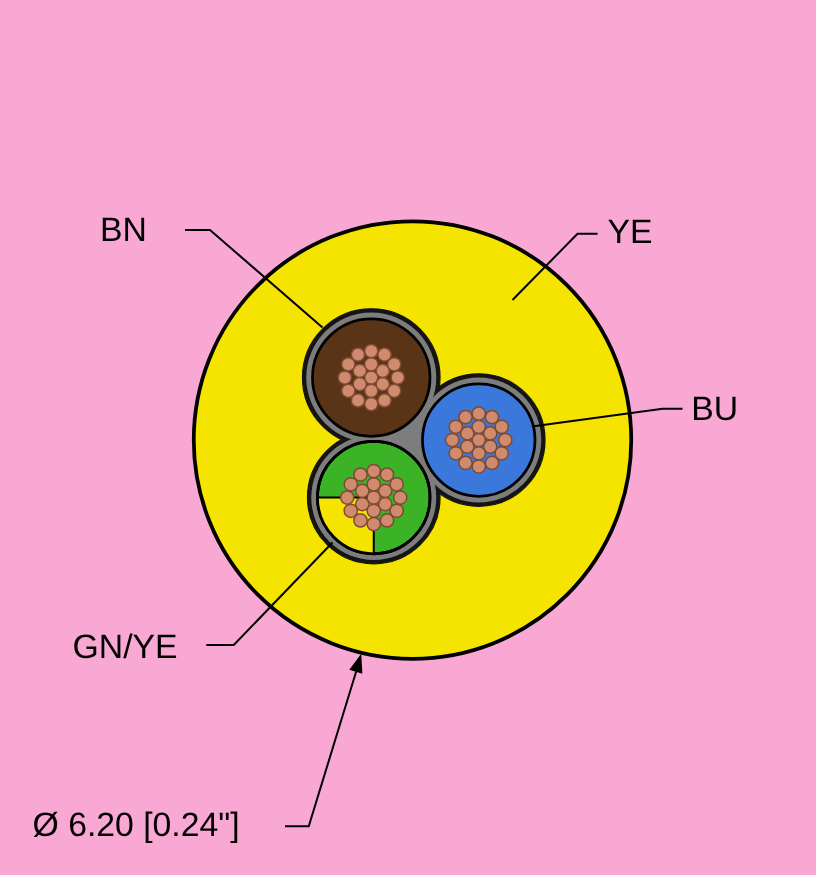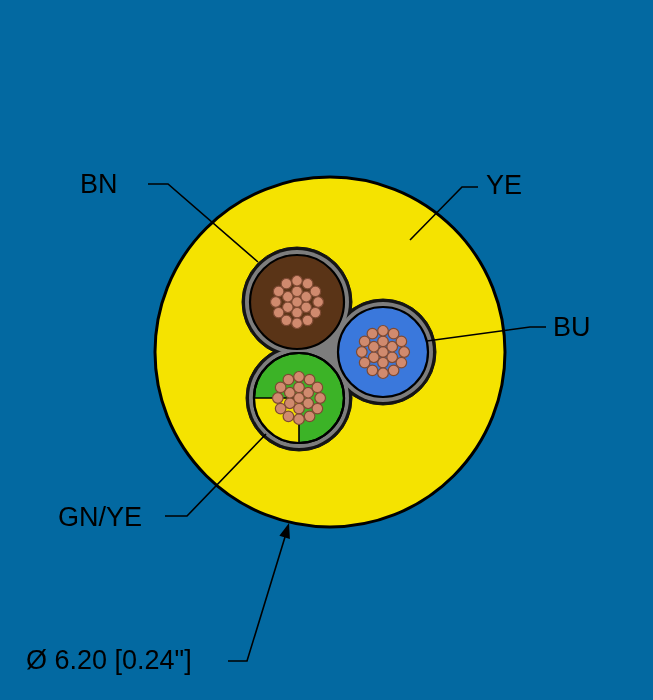--- a/index.html
+++ b/index.html
@@ -4,21 +4,21 @@
 <style>
   html, body {
     margin: 0;
     padding: 0;
     background: #ffffff;
   }
   .canvas {
     position: relative;
     width: 653px;
     height: 700px;
-    background: #0369a1;
+    background: #f9a8d4;
     font-family: "Liberation Sans", sans-serif;
   }
   svg {
     display: block;
   }
   .label-text {
     font-family: "Liberation Sans", sans-serif;
     font-size: 27px;
     fill: #000000;
   }

